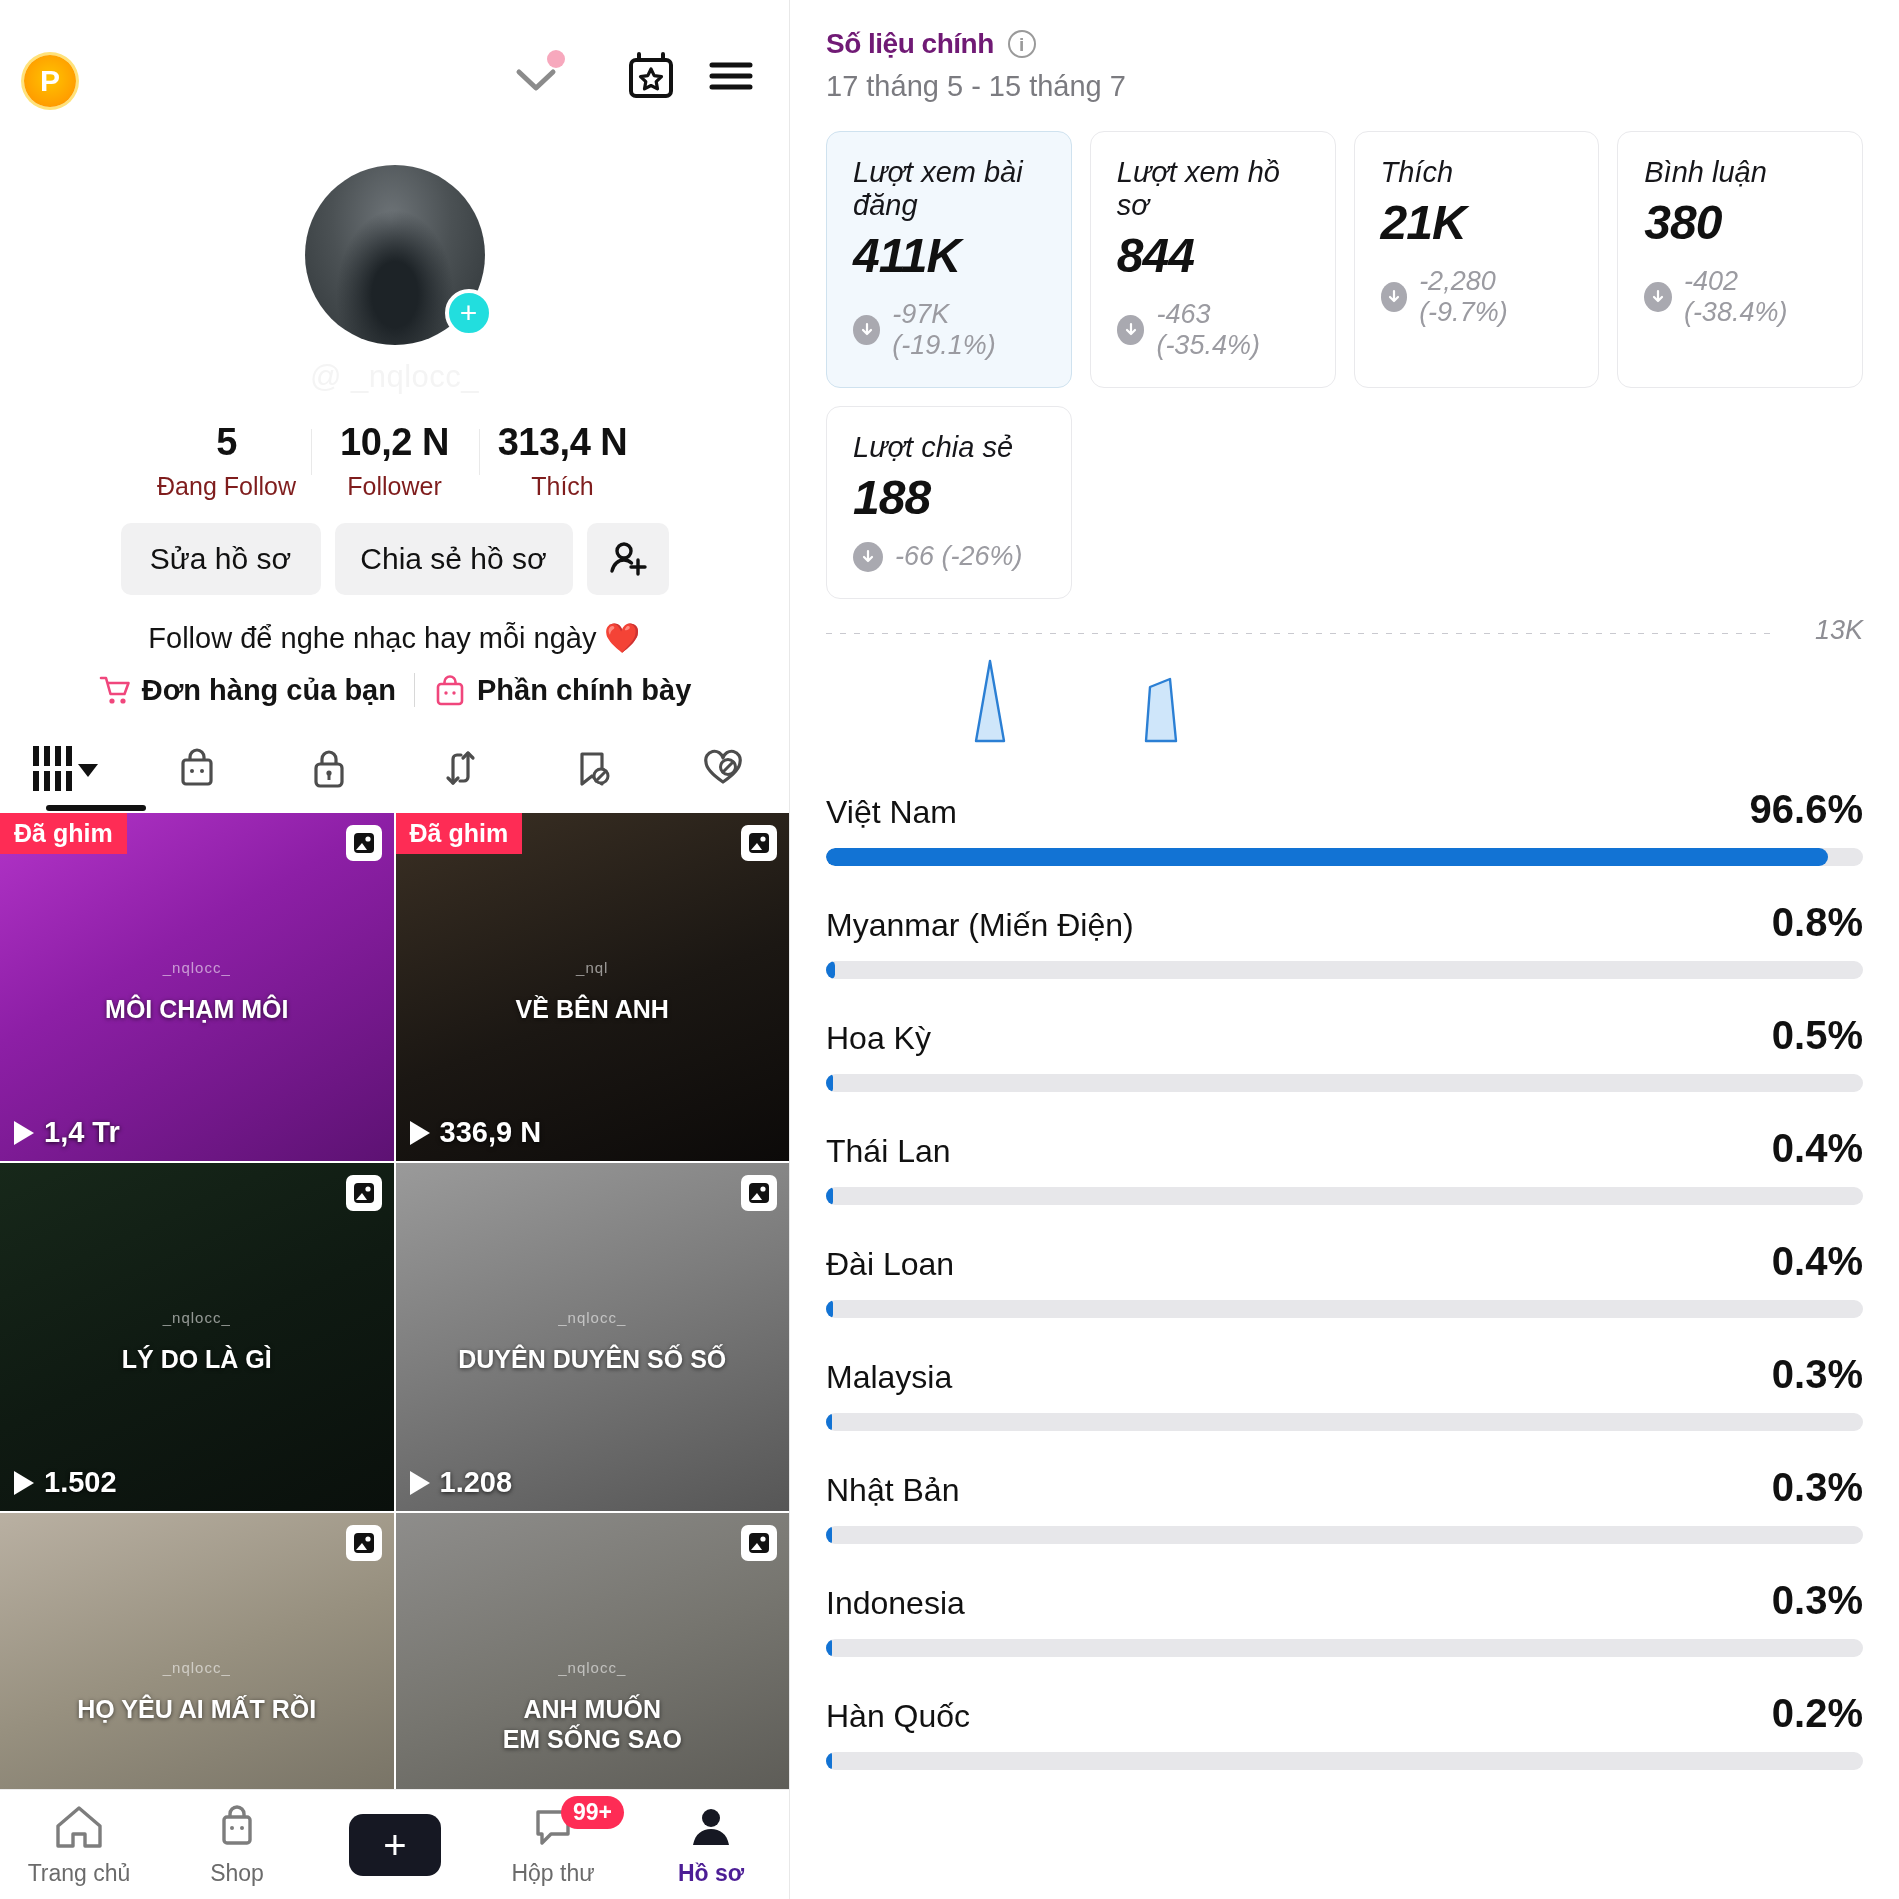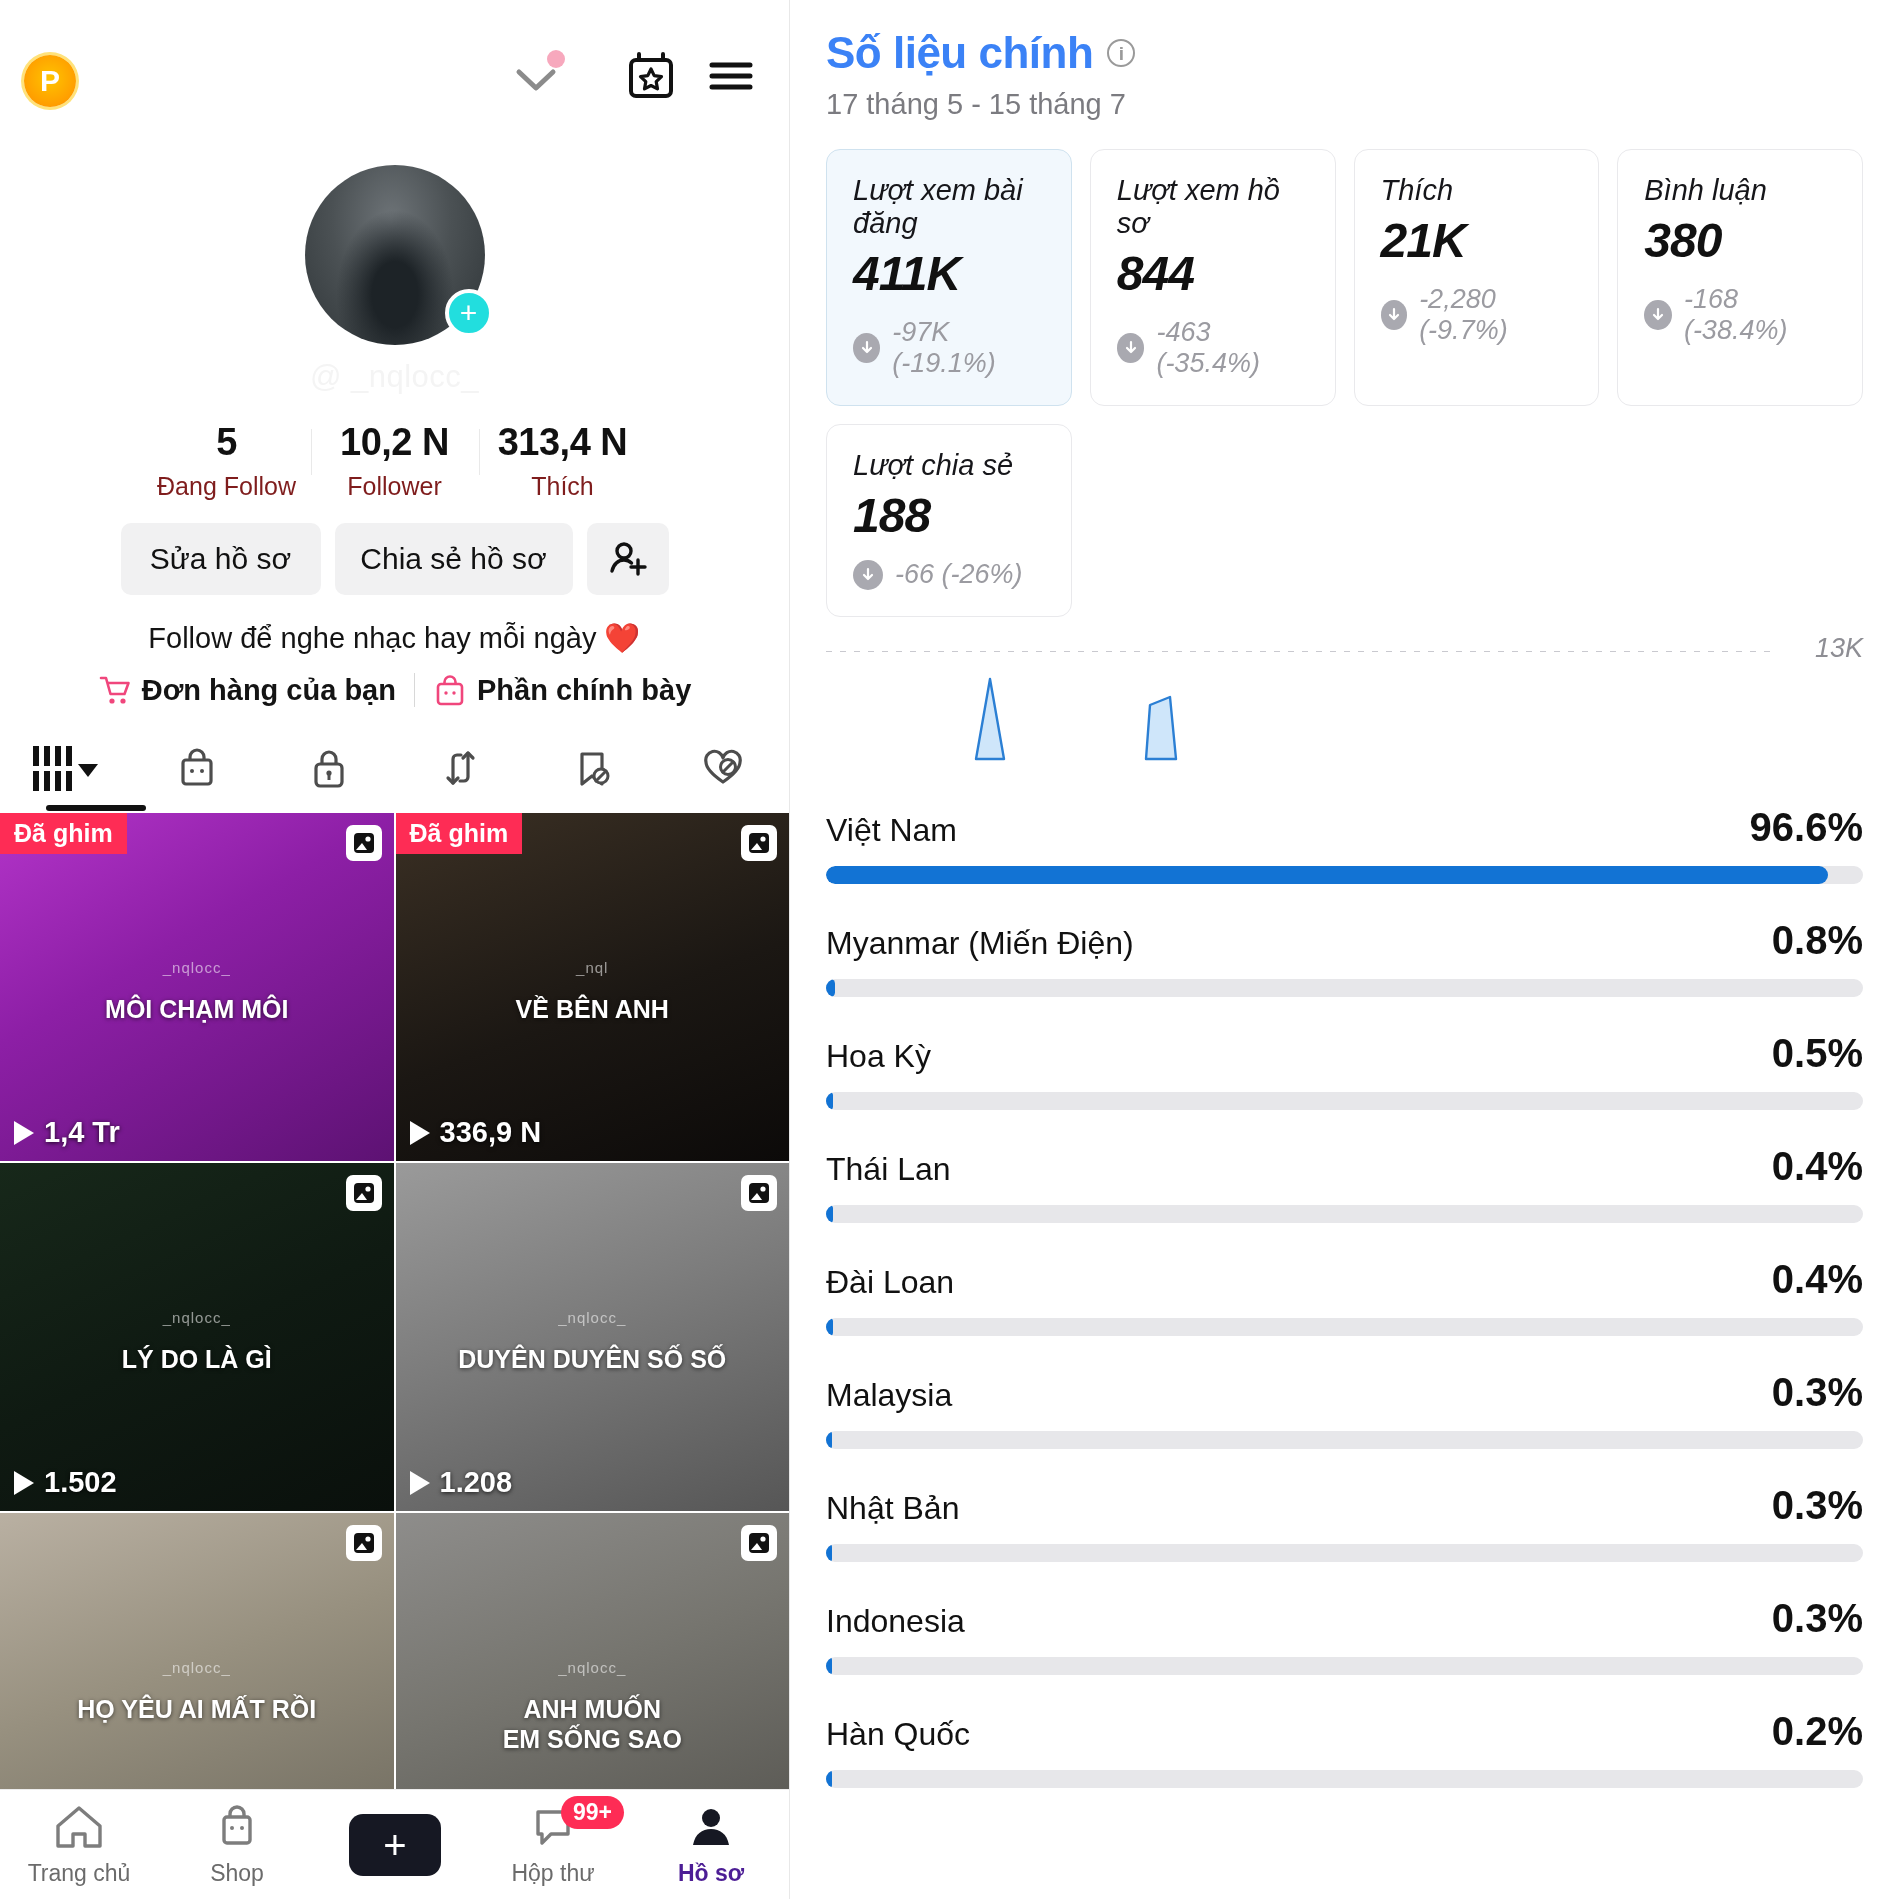--- a/index.html
+++ b/index.html
@@ -161,21 +161,21 @@
     background:#fe2c55; color:#fff; font-size:23px; font-weight:bold;
     padding:3px 12px; border-radius:18px;
   }
 
   
   #right-pane {
     flex:1; height:1899px; background:#fff; padding:28px 36px 0 36px;
     overflow:hidden; position:relative;
   }
   .sec-title { display:flex; align-items:center; gap:14px; }
-  .sec-title h1 { font-size:44px; font-weight:bold; color:#3b82f6; letter-spacing:-.5px; }
+  .sec-title h1 { font-size:28px; font-weight:bold; color:#701a75; letter-spacing:-.5px; }
   .info-ic {
     width:28px;height:28px;border:2px solid #9a9a9a;border-radius:50%;
     color:#9a9a9a;font-size:19px;text-align:center;line-height:25px;font-weight:bold;
   }
   .sec-sub { font-size:29px; color:#7b7b80; margin-top:10px; }
 
   .cards { display:grid; grid-template-columns:1fr 1fr 1fr 1fr; gap:18px; margin-top:28px;font-style:italic; }
   .card {
     border:1px solid #e9e9ec; border-radius:14px; padding:24px 26px 26px 26px;
     min-height:178px;
@@ -568,21 +568,21 @@
 
     <div class="card">
       <div class="c-lbl">Bình luận</div>
       <div class="c-val">380</div>
       <div class="c-delta">
         <span class="arrow-down">
           <svg width="18" height="18" viewBox="0 0 18 18">
               <path d="M9 3 v9 M5 9 l4 4 l4 -4" fill="none" stroke="#fff" stroke-width="2.2" stroke-linecap="round" stroke-linejoin="round"></path>
             </svg>
         </span>
-        <span>-168 (-38.4%)</span>
+        <span>-402 (-38.4%)</span>
       </div>
     </div>
 
     <div class="card">
       <div class="c-lbl">Lượt chia sẻ</div>
       <div class="c-val">188</div>
       <div class="c-delta">
         <span class="arrow-down">
           <svg width="18" height="18" viewBox="0 0 18 18">
               <path d="M9 3 v9 M5 9 l4 4 l4 -4" fill="none" stroke="#fff" stroke-width="2.2" stroke-linecap="round" stroke-linejoin="round"></path>

